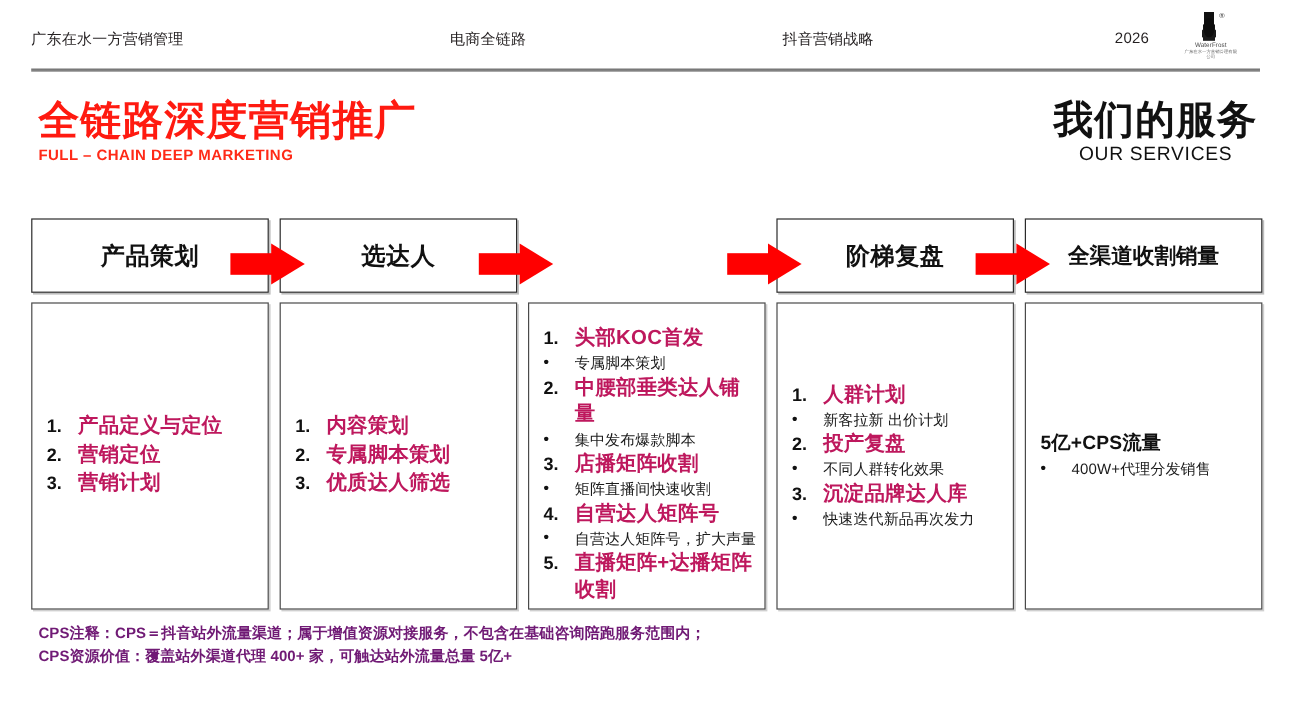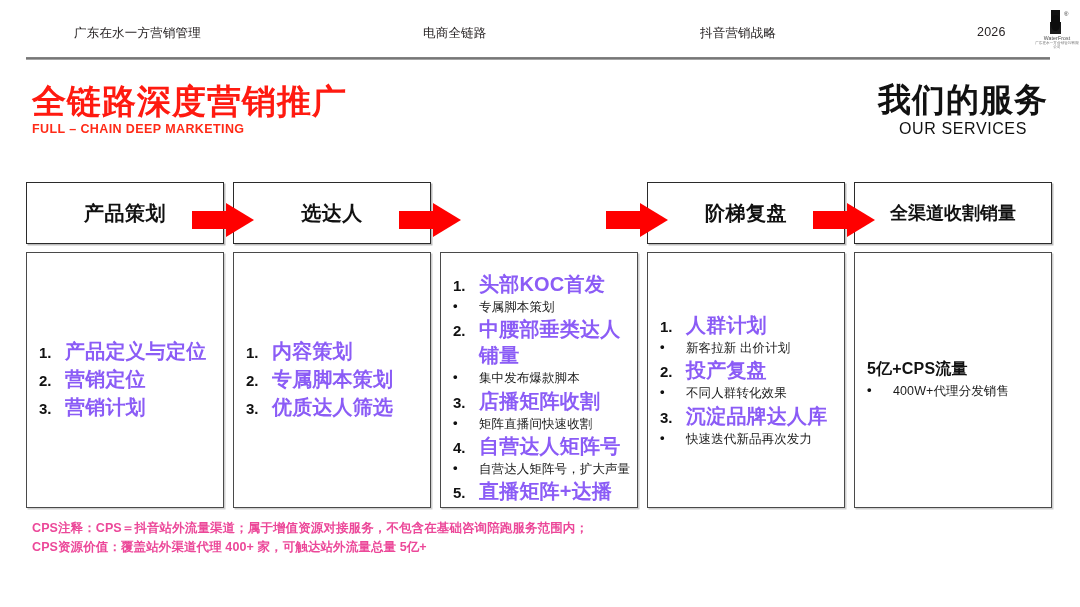--- a/index.html
+++ b/index.html
@@ -7,21 +7,21 @@
     width:1080px;height:607px;
     background:#ffffff;
     font-family:"Liberation Sans","DejaVu Sans",sans-serif;
     color:#000;
     overflow:hidden;
     position:relative;
   }
 
   
   .topbar{
-    position:absolute;left:0;top:0;width:996px;height:58px;margin-left:48px;
+    position:absolute;left:0;top:0;width:996px;height:58px;
   }
   .topbar .tb-item{
     position:absolute;top:25px;
     font-size:12.5px;color:#231f20;white-space:nowrap;
     letter-spacing:.2px;
   }
   .tb-1{left:26px;}
   .tb-2{left:375px;}
   .tb-3{left:652px;}
   .tb-4{left:929px;font-size:15px;top:22px;color:#3a3a3a;letter-spacing:1px;}
@@ -113,21 +113,21 @@
   }
   .center-v{top:50%;transform:translateY(-50%);}
   .top-v{top:18px;}
 
   
   .row{display:flex;align-items:baseline;margin-bottom:2px;}
   .row .num{
     flex:0 0 auto;width:26px;font-size:15px;font-weight:bold;color:#111;
   }
   .row .txt{
-    font-size:20px;font-weight:bold;color:#8b5cf6;letter-spacing:.2px;
+    font-size:17px;font-weight:bold;color:#be185d;letter-spacing:.2px;
     line-height:1.3;
   }
   .row.sub{margin-bottom:1px;}
   .row.sub .num{
     width:26px;font-size:13px;font-weight:bold;color:#111;
     position:relative;top:-1px;
   }
   .row.sub .txt{
     font-size:12.5px;font-weight:normal;color:#1a1a1a;letter-spacing:.1px;
   }
@@ -156,21 +156,21 @@
   .a-0{left:192px;}
   .a-1{left:399px;}
   .a-2{left:606px;}
   .a-3{left:813px;}
 
   
   .notes{
     position:absolute;left:32px;top:519px;
   }
   .notes .nline{
-    font-size:12.5px;font-weight:bold;color:#ec4899;
+    font-size:12.5px;font-weight:bold;color:#701a75;
     line-height:1.5;white-space:nowrap;letter-spacing:.1px;
   }
 </style>
 </head>
 <body>
 
 <div class="topbar">
   <div class="tb-item tb-1">广东在水一方营销管理</div>
   <div class="tb-item tb-2">电商全链路</div>
   <div class="tb-item tb-3">抖音营销战略</div>

